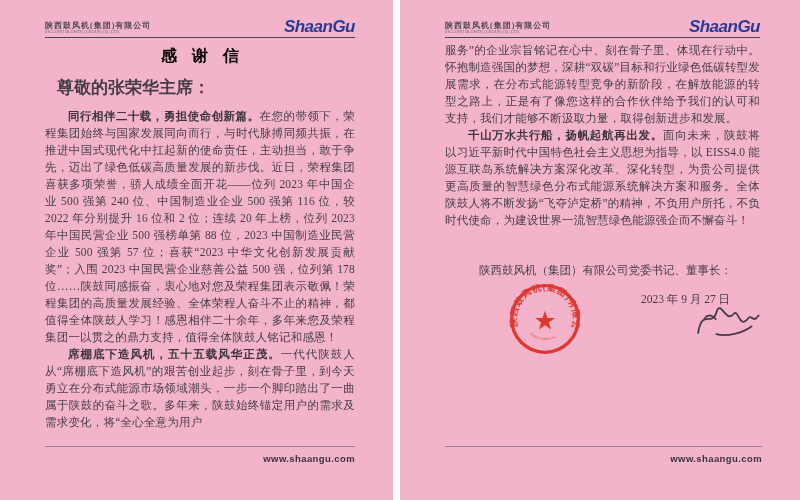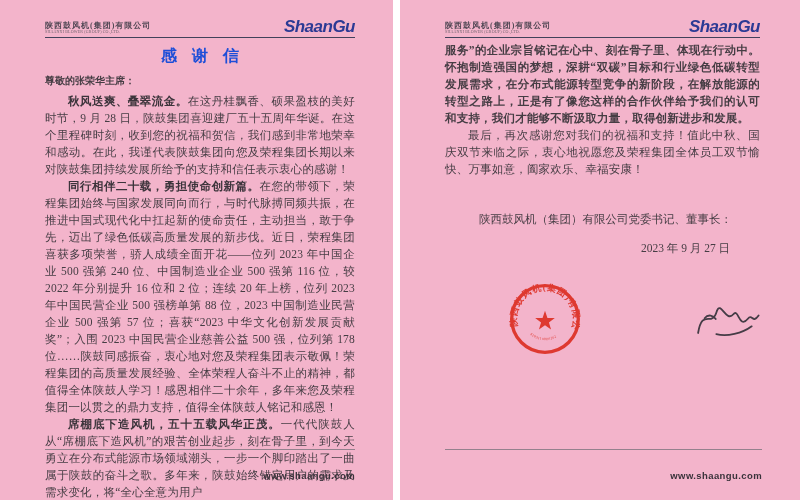--- a/index.html
+++ b/index.html
@@ -10,59 +10,58 @@
   .page-gap{width:7px;background:#ffffff;}
   .page-right{width:400px;padding:13px 40px 0 45px;}
 
   .page-header{display:flex;justify-content:space-between;align-items:flex-end;
                border-bottom:1.5px solid #41415a;padding-bottom:2px;height:22px;}
   .logo-cn{font-size:8px;font-weight:bold;color:#514754;letter-spacing:1px;line-height:1.15;}
   .logo-en{font-size:5px;color:#70636e;letter-spacing:.2px;transform:scale(.8);transform-origin:left top;}
   .logo-mark{font-size:17px;font-weight:bold;font-style:italic;color:#2b3a94;
              font-family:"Liberation Sans","DejaVu Sans",sans-serif;letter-spacing:-.5px;line-height:1;margin-top:34px;}
 
-  .letter-title{text-align:center;font-size:16px;font-weight:bold;color:#1d4ed8;
+  .letter-title{text-align:center;font-size:16px;font-weight:bold;color:#000000;
                 letter-spacing:15px;padding-left:15px;margin:8px 0 5px 0;}
-  .greeting{margin:0;font-size:10px;line-height:17px;font-weight:bold;color:#463d44;}
+  .greeting{margin:12px;font-size:17px;line-height:17px;font-weight:bold;color:#463d44;}
   .body-p{margin:0;font-size:11.5px;line-height:17px;text-align:justify;color:#463d44;
           text-indent:2em;letter-spacing:.2px;}
   .body-p b{color:#3c343b;}
-  .no-indent{text-indent:0;font-weight:bold;}
+  .no-indent{text-indent:0;}
   .body-start{margin-top:4px;}
 
   .sign-block{margin-top:34px;position:relative;}
   .sign-line{margin:0;padding-left:34px;font-size:11.5px;color:#463d44;}
   .sign-date{margin:14px 0 8px 0;text-align:right;padding-right:30px;font-size:11.5px;color:#463d44;}
 
   .stamp{position:absolute;left:108px;top:282px;width:74px;height:74px;opacity:.92;}
   .signature-svg{position:absolute;left:291px;top:296px;width:70px;height:50px;}
 
-  .page-footer{position:absolute;left:45px;right:38px;bottom:19px;border-top:1px solid #94818d;
-               text-align:right;padding-top:20px;font-size:9.5px;font-weight:bold;color:#39323a;
+  .page-footer{position:absolute;left:45px;right:38px;bottom:36px;border-top:1px solid #94818d;
+               text-align:right;padding-top:6px;font-size:9.5px;font-weight:bold;color:#39323a;
                font-family:"Liberation Sans","DejaVu Sans",sans-serif;letter-spacing:.4px;}
 </style>
 </head>
 <body>
 
 <div class="spread">
 
   <div class="page page-left">
     <div class="page-header">
       <div>
         <div class="logo-cn">陕西鼓风机(集团)有限公司</div>
         <div class="logo-en">SHAANXI BLOWER (GROUP) CO.,LTD.</div>
       </div>
       <div class="logo-mark">ShaanGu</div>
     </div>
 
     <h1 class="letter-title">感谢信</h1>
 
     <p class="greeting">尊敬的张荣华主席：</p>
 
-    <p class="body-p body-start"><b>秋风送爽、叠翠流金。</b><span>在这丹桂飘香、硕果盈枝的美好时节，9 月 28 日，陕鼓集团喜迎建厂五十五周年华诞。在这个里程碑时刻，收到您的祝福和贺信，我们感到非常地荣幸和感动。在此，我谨代表陕鼓集团向您及荣程集团长期以来对陕鼓集团持续发展所给予的支持和信任表示衷心的感谢！</span></p>
 
     <p class="body-p"><b>同行相伴二十载，勇担使命创新篇。</b><span>在您的带领下，荣程集团始终与国家发展同向而行，与时代脉搏同频共振，在推进中国式现代化中扛起新的使命责任，主动担当，敢于争先，迈出了绿色低碳高质量发展的新步伐。近日，荣程集团喜获多项荣誉，骄人成绩全面开花——位列 2023 年中国企业 500 强第 240 位、中国制造业企业 500 强第 116 位，较 2022 年分别提升 16 位和 2 位；连续 20 年上榜，位列 2023 年中国民营企业 500 强榜单第 88 位，2023 中国制造业民营企业 500 强第 57 位；喜获“2023 中华文化创新发展贡献奖”；入围 2023 中国民营企业慈善公益 500 强，位列第 178 位……陕鼓同感振奋，衷心地对您及荣程集团表示敬佩！荣程集团的高质量发展经验、全体荣程人奋斗不止的精神，都值得全体陕鼓人学习！感恩相伴二十余年，多年来您及荣程集团一以贯之的鼎力支持，值得全体陕鼓人铭记和感恩！</span></p>
 
     <p class="body-p"><b>席棚底下造风机，五十五载风华正茂。</b><span>一代代陕鼓人从“席棚底下造风机”的艰苦创业起步，刻在骨子里，到今天勇立在分布式能源市场领域潮头，一步一个脚印踏出了一曲属于陕鼓的奋斗之歌。多年来，陕鼓始终锚定用户的需求及需求变化，将“全心全意为用户</span></p>
 
     <div class="page-footer">
       <span>www.shaangu.com</span>
     </div>
   </div>
 
@@ -72,22 +71,22 @@
     <div class="page-header">
       <div>
         <div class="logo-cn">陕西鼓风机(集团)有限公司</div>
         <div class="logo-en">SHAANXI BLOWER (GROUP) CO.,LTD.</div>
       </div>
       <div class="logo-mark">ShaanGu</div>
     </div>
 
     <p class="body-p no-indent body-start"><span>服务”的企业宗旨铭记在心中、刻在骨子里、体现在行动中。怀抱制造强国的梦想，深耕“双碳”目标和行业绿色低碳转型发展需求，在分布式能源转型竞争的新阶段，在解放能源的转型之路上，正是有了像您这样的合作伙伴给予我们的认可和支持，我们才能够不断汲取力量，取得创新进步和发展。</span></p>
 
+    <p class="body-p"><b>千山万水共行船，扬帆起航再出发。</b><span>面向未来，陕鼓将以习近平新时代中国特色社会主义思想为指导，以 EISS4.0 能源互联岛系统解决方案深化改革、深化转型，为贵公司提供更高质量的智慧绿色分布式能源系统解决方案和服务。全体陕鼓人将不断发扬“飞夺泸定桥”的精神，不负用户所托，不负时代使命，为建设世界一流智慧绿色能源强企而不懈奋斗！</span></p>
 
-    <p class="body-p"><span>最后，再次感谢您对我们的祝福和支持！值此中秋、国庆双节来临之际，衷心地祝愿您及荣程集团全体员工双节愉快、万事如意，阖家欢乐、幸福安康！</span></p>
 
     <div class="sign-block">
       <p class="sign-line">陕西鼓风机（集团）有限公司党委书记、董事长：</p>
       <p class="sign-date">2023 年 9 月 27 日</p>
     </div>
 
     <svg class="stamp" viewBox="0 0 100 100">
       <defs>
         <path id="sealArc" d="M 13.5 62 A 38.5 38.5 0 1 1 86.5 62" fill="none"></path>
         <path id="serialArc" d="M 27 68 A 30 30 0 0 0 73 68" fill="none"></path>

